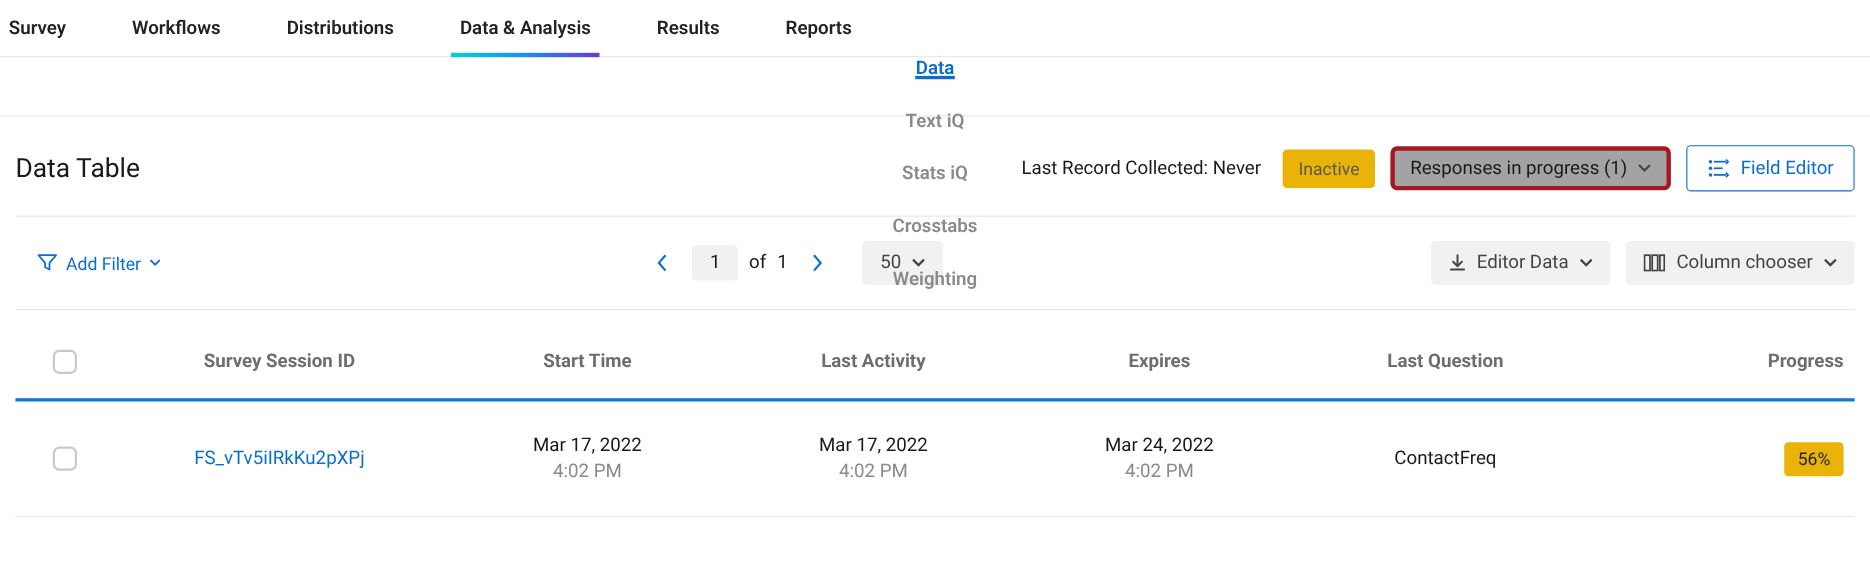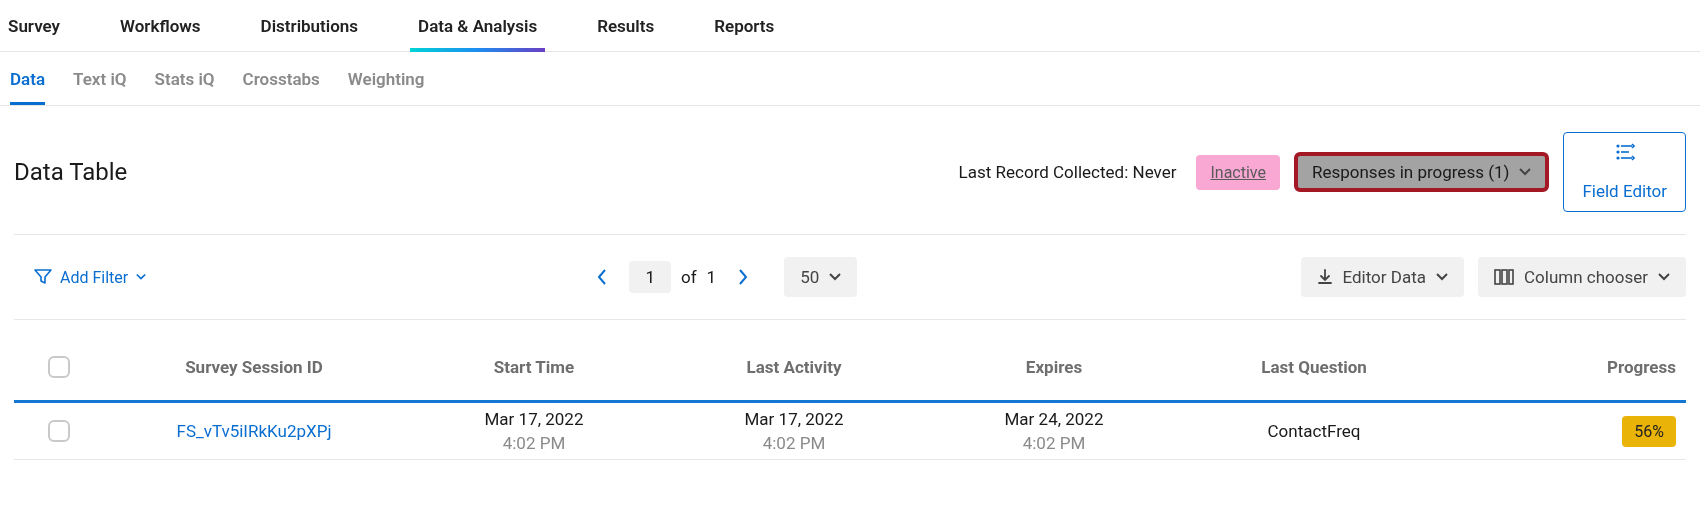--- a/index.html
+++ b/index.html
@@ -42,20 +42,21 @@
   }
 
   
   .subnav {
     display: flex;
     align-items: center;
     gap: 28px;
     padding: 0 10px;
     height: 54px;
     border-bottom: 1px solid #e6e6e6;
+    flex-direction: column;
   }
   .subnav-item {
     font-size: 17px;
     font-weight: 600;
     color: #8a8a8a;
     height: 100%;
     display: flex;
     align-items: center;
     position: relative;
     cursor: pointer;
@@ -85,51 +86,49 @@
     font-weight: 400;
     color: #1a1a1a;
     flex: 1;
   }
   .last-record {
     font-size: 17px;
     color: #1a1a1a;
     margin-right: 6px;
   }
   .badge-inactive {
-    background: #f9a8d4;
+    background: #eab308;
     color: #5a5a5a;
     padding: 8px 14px;
     border-radius: 4px;
     font-size: 16px;
-    text-decoration: underline;
   }
   .responses-btn {
     display: inline-flex;
     align-items: center;
     gap: 10px;
     padding: 6px 14px;
     border: 4px solid #a31824;
     border-radius: 6px;
     font-size: 17px;
     color: #1a1a1a;
     background: #a3a3a3;
     cursor: pointer;
   }
   .field-editor-btn {
     display: inline-flex;
     align-items: center;
-    gap: 20px;
+    gap: 10px;
     padding: 10px 18px;
     border: 1px solid #0a6ed1;
     border-radius: 4px;
     color: #0a6ed1;
     font-size: 17px;
     background: #fff;
     cursor: pointer;
-    flex-direction: column;
   }
 
   
   .divider {
     height: 1px;
     background: #e6e6e6;
     margin: 0 14px;
   }
   .toolbar {
     display: flex;
@@ -198,21 +197,21 @@
   }
   .col-chk { width: 90px; display:flex; justify-content:center; }
   .col-session { width: 300px; text-align: center; }
   .col-time { width: 260px; text-align: center; }
   .col-lastq { width: 260px; text-align: center; }
   .col-progress { flex:1; text-align: right; padding-right: 10px; }
 
   .trow {
     display: flex;
     align-items: center;
-    padding: 6px 0;
+    padding: 30px 0;
     border-bottom: 1px solid #e6e6e6;
     font-size: 17px;
   }
   .session-link { color: #0a6ed1; cursor: pointer; text-align:center; }
   .time-cell { text-align: center; }
   .time-cell .date { color: #1a1a1a; }
   .time-cell .hour { color: #8a8a8a; margin-top: 4px; }
   .lastq-cell { text-align: center; color: #1a1a1a; }
   .progress-badge {
     display: inline-block;

